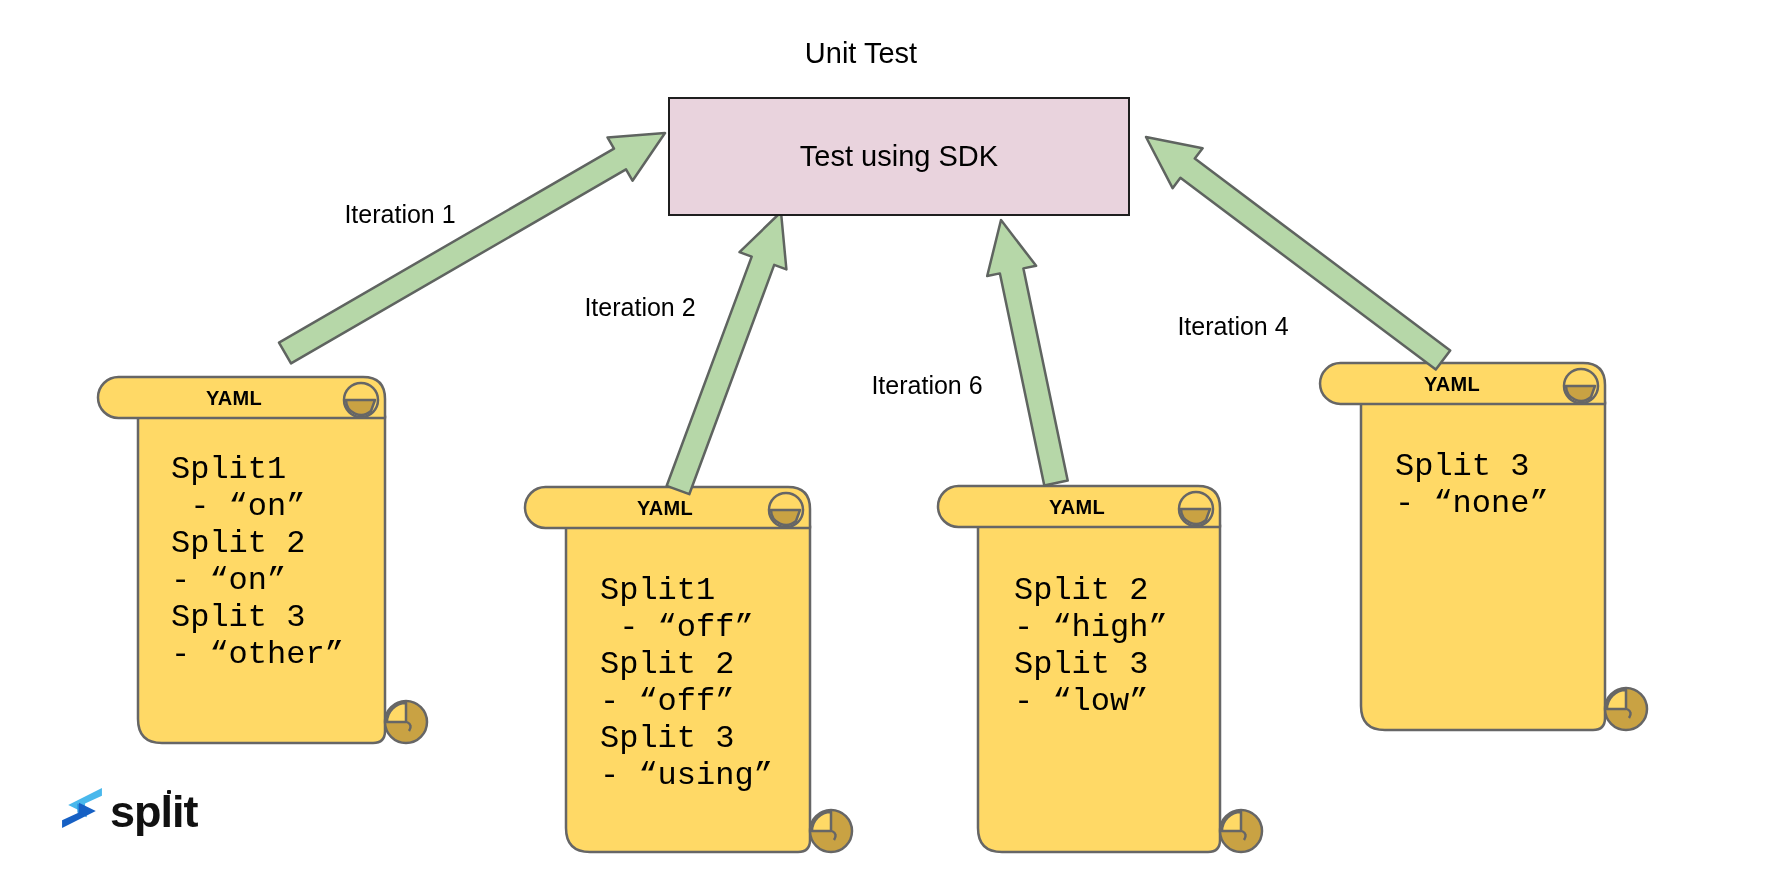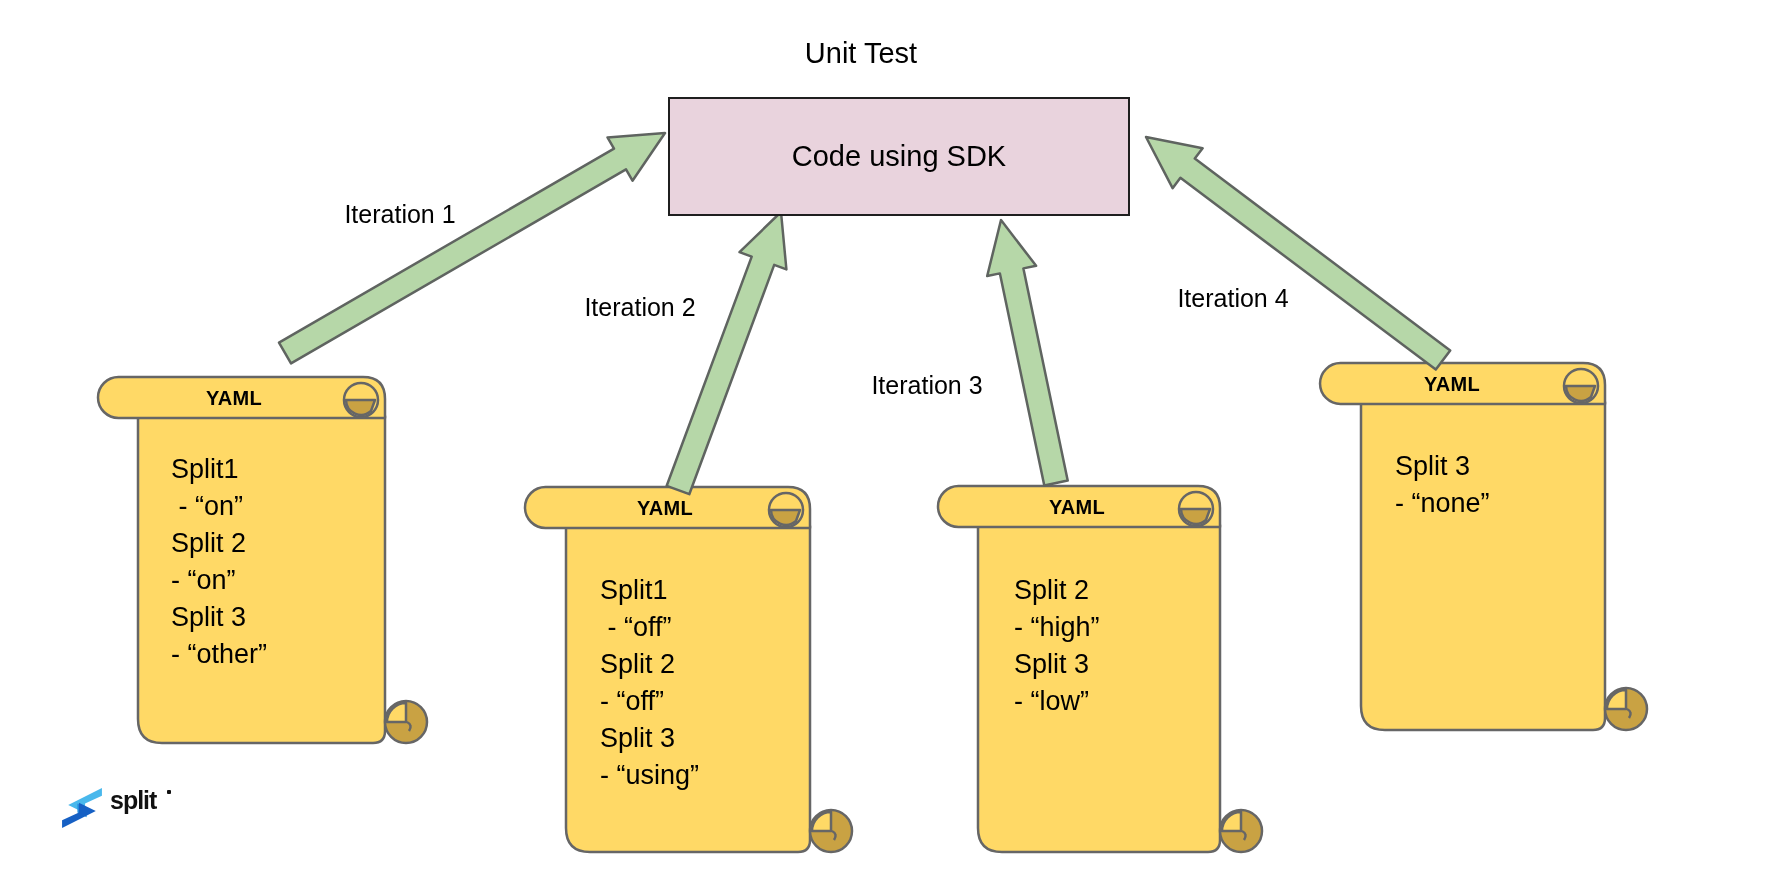--- a/index.html
+++ b/index.html
@@ -3,26 +3,26 @@
 <meta charset="utf-8">
 <style>
   html,body{margin:0;padding:0;background:#ffffff;}
   .canvas{position:relative;width:1778px;height:870px;background:#ffffff;
           font-family:"Liberation Sans",sans-serif;overflow:hidden;color:#000;margin-left:28px;}
   .abs{position:absolute;}
   .center{transform:translate(-50%,-50%);}
   .title{font-size:29px;white-space:pre;}
   .iter{font-size:25px;white-space:pre;}
   .yaml-label{font-size:20px;font-weight:bold;letter-spacing:.3px;white-space:pre;}
-  .scroll-text{font-size:27px;}
+  .scroll-text{font-size:32px;font-family:Liberation Mono, monospace;}
   .yline{height:37px;line-height:37px;white-space:pre;}
   #sdk-box{display:flex;align-items:center;justify-content:center;
            left:640px;top:97px;width:458px;height:115px;font-size:29px;}
   #shapes,#logo-icon{position:absolute;}
-  .wordmark{font-size:25px;font-weight:700;letter-spacing:-1px;color:#111;white-space:pre;}
+  .wordmark{font-size:45px;font-weight:700;letter-spacing:-1px;color:#111;white-space:pre;}
   .tm-dot{width:4px;height:4px;border-radius:1px;background:#111;}
 </style>
 </head>
 <body>
 
 <div class="canvas">
 
   <svg id="shapes" width="1778" height="870" viewBox="0 0 1778 870">
       <path stroke="#666666" stroke-width="2.5" stroke-linejoin="round" fill="#ffd966" d="M110 416 L357 416 L357 731 Q357 743 345 743 L134 743 Q110 743 110 719 Z"></path>
       <circle stroke="#666666" stroke-width="2.5" stroke-linejoin="round" fill="#c9a243" cx="378" cy="722" r="21"></circle>
@@ -54,27 +54,27 @@
       <path stroke="#666666" stroke-width="2.5" stroke-linejoin="round" fill="#c9a243" d="M1538 386 A15 15 0 0 0 1563 397 L1567 386 Z"></path>
       <polygon points="263.0,363.4 598.0,169.4 604.5,180.7 637.0,133.0 579.5,137.4 586.0,148.7 251.0,342.6" fill="#b6d7a8" stroke="#5f6460" stroke-width="2.5" stroke-linejoin="round"></polygon>
       <polygon points="661.3,494.2 746.2,264.9 758.4,269.4 753.0,212.0 711.5,252.1 723.7,256.6 638.7,485.8" fill="#b6d7a8" stroke="#5f6460" stroke-width="2.5" stroke-linejoin="round"></polygon>
       <polygon points="1039.7,480.5 995.4,268.4 1008.1,265.8 973.0,220.0 959.2,276.0 971.9,273.4 1016.3,485.5" fill="#b6d7a8" stroke="#5f6460" stroke-width="2.5" stroke-linejoin="round"></polygon>
       <polygon points="1422.2,350.4 1166.8,158.6 1174.6,148.2 1118.0,137.0 1144.6,188.2 1152.4,177.8 1407.8,369.6" fill="#b6d7a8" stroke="#5f6460" stroke-width="2.5" stroke-linejoin="round"></polygon>
     </svg>
 
   <div class="abs center title" style="left:833px;top:53px">Unit Test</div>
 
   <div class="abs" id="sdk-box" style="background: rgb(233, 211, 221); border: 2px solid rgb(31, 31, 31);">
-    <span>Code using SDK</span>
+    <span>Test using SDK</span>
   </div>
 
   <div class="abs center iter" style="left:372px;top:214px">Iteration 1</div>
   <div class="abs center iter" style="left:612px;top:307px">Iteration 2</div>
-  <div class="abs center iter" style="left:899px;top:385px">Iteration 3</div>
-  <div class="abs center iter" style="left:1205px;top:298px">Iteration 4</div>
+  <div class="abs center iter" style="left:899px;top:385px">Iteration 6</div>
+  <div class="abs center iter" style="left:1205px;top:326px">Iteration 4</div>
 
   <div class="abs center yaml-label" style="left:206px;top:398px">YAML</div>
   <div class="abs center yaml-label" style="left:637px;top:508px">YAML</div>
   <div class="abs center yaml-label" style="left:1049px;top:507px">YAML</div>
   <div class="abs center yaml-label" style="left:1424px;top:384px">YAML</div>
 
   <div class="abs scroll-text" style="left:143px;top:451px">
     <div class="yline">Split1</div>
     <div class="yline">&nbsp;- “on”</div>
     <div class="yline">Split 2</div>

